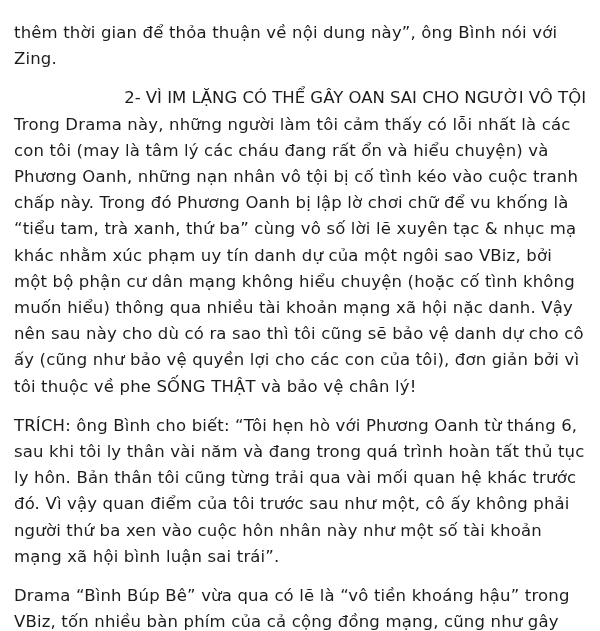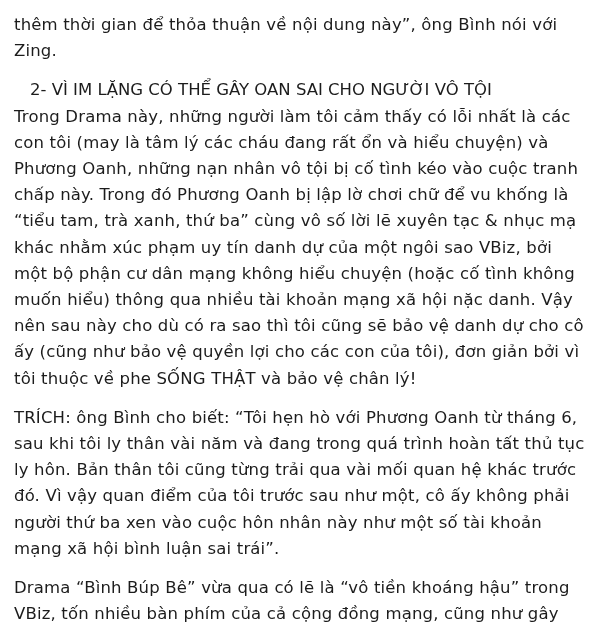--- a/index.html
+++ b/index.html
@@ -11,41 +11,42 @@
     width: 600px;
     height: 631px;
     font-family: "DejaVu Sans", "Liberation Sans", sans-serif;
     color: #1a1a1a;
     overflow: hidden;
   }
   .page {
     width: 600px;
     height: 631px;
     box-sizing: border-box;
-    padding: 12px 14px 0 14px;
+    padding: 20px 14px 0 14px;
     background: #ffffff;
   }
   .para {
     font-size: 16.5px;
     line-height: 26.2px;
     color: #1c1c1c;
     margin: 0;
     text-align: left;
     letter-spacing: 0.01em;
   }
   .gap {
     height: 13px;
   }
   .heading {
     font-size: 16.5px;
     line-height: 26.2px;
     color: #1c1c1c;
     margin: 0;
     font-weight: 400;
     padding-left: 16px;
+    text-align: right;
   }
 </style>
 </head>
 <body>
 
 <div class="page">
 
   <p class="para">thêm thời gian để thỏa thuận về nội dung này”, ông Bình nói với Zing.</p>
 
   <div class="gap"></div>

